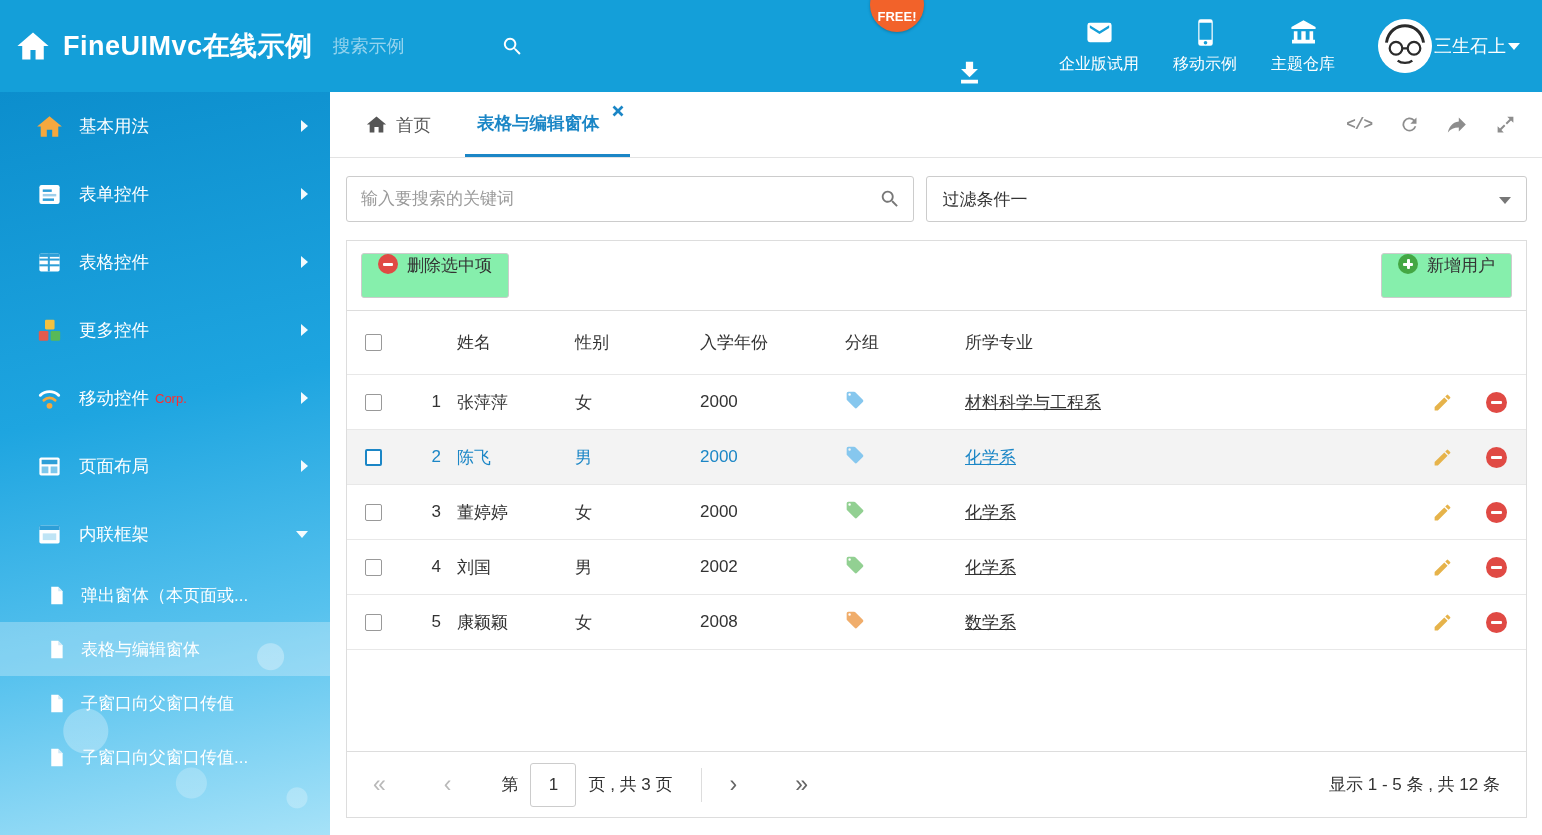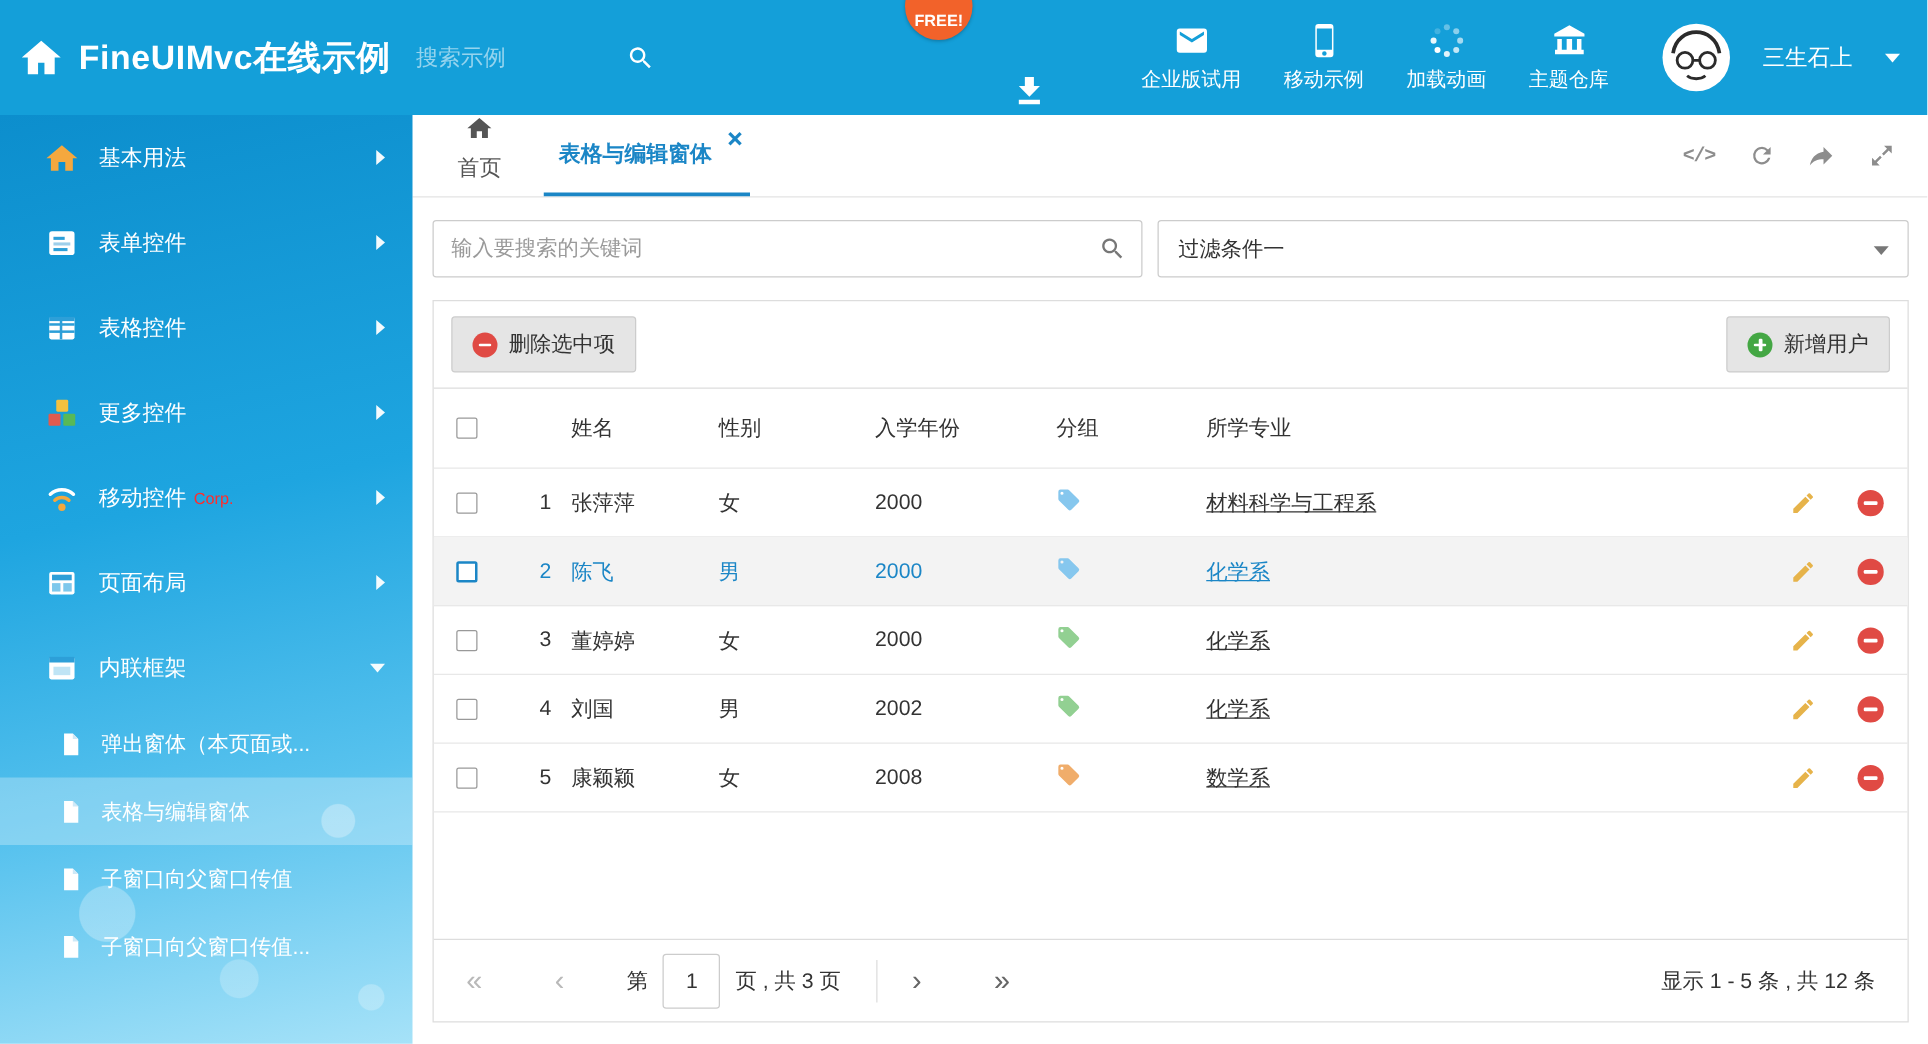--- a/index.html
+++ b/index.html
@@ -18,21 +18,21 @@
 
   .top-nav { display:flex; margin-left:auto; align-items:center; }
   .nav-item { position:relative; display:flex; flex-direction:column; align-items:center; gap:7px; padding:0 17px; cursor:pointer; }
   .nav-item svg { width:29px; height:29px; fill:#fff; display:block; }
   .nav-label { font-size:16px; white-space:nowrap; }
   .free-badge { position:absolute; top:-40px; left:-26px; width:54px; height:54px; border-radius:50%;
     background:#f2622a; color:#fff; font-size:13px; font-weight:bold; display:flex; align-items:flex-end;
     justify-content:center; padding-bottom:8px; box-shadow:0 1px 3px rgba(0,0,0,.25); }
   .nav-item.first { margin-top:40px; padding-top:40px; }
 
-  .userbox { display:flex; align-items:center; gap:26px; margin:0 22px 0 26px; cursor:pointer; }
+  .userbox { display:flex; align-items:center; gap:2px; margin:0 22px 0 26px; cursor:pointer; }
   .avatar { width:54px; height:54px; border-radius:50%; overflow:hidden; background:#fff; flex:0 0 auto; }
   .avatar svg { width:54px; height:54px; display:block; }
   .user-name { font-size:18px; }
   .caret-down-white { width:0; height:0; border-left:6px solid transparent; border-right:6px solid transparent; border-top:7px solid #fff; }
 
   
   .sidebar { position:absolute; top:92px; left:0; width:330px; bottom:0; overflow:hidden;
     background:
       radial-gradient(circle at 82% 76%, rgba(255,255,255,.30) 0 13px, rgba(255,255,255,0) 14px),
       radial-gradient(circle at 26% 86%, rgba(255,255,255,.28) 0 22px, rgba(255,255,255,0) 23px),
@@ -50,21 +50,21 @@
   .side-child { height:54px; display:flex; align-items:center; padding:0 22px 0 46px; color:#fff; cursor:pointer; }
   .side-child.active { background:rgba(255,255,255,.28); }
   .file-icon { width:21px; height:21px; margin-right:14px; }
   .file-icon svg { width:21px; height:21px; display:block; }
   .side-child .side-label { font-size:17px; }
 
   
   .content { margin-left:330px; height:743px; display:flex; flex-direction:column; background:#fff; }
 
   .tabbar { height:66px; border-bottom:1px solid #e3e3e3; display:flex; align-items:stretch; padding-left:18px; flex:0 0 auto; }
-  .tab-home { display:flex; align-items:center; gap:9px; padding:0 18px; color:#555; font-size:17.5px; cursor:pointer;flex-direction:column; }
+  .tab-home { display:flex; align-items:center; gap:9px; padding:0 18px; color:#555; font-size:17.5px; cursor:pointer; }
   .tab-home svg { width:21px; height:21px; fill:#555; display:block; }
   .tab-active { position:relative; display:flex; align-items:center; margin-left:16px; padding:0 30px 0 12px;
     color:#1b86c6; font-weight:bold; font-size:17.5px; border-bottom:3px solid #1b86c6; cursor:pointer; }
   .tab-close { position:absolute; top:13px; right:6px; width:12px; height:12px; cursor:pointer; }
   .tab-close svg { width:12px; height:12px; display:block; stroke:#1b86c6; stroke-width:2.6; }
   .tab-actions { margin-left:auto; display:flex; align-items:center; gap:27px; padding-right:26px; color:#8d8d8d; }
   .tab-act { cursor:pointer; display:flex; align-items:center; }
   .tab-act svg { width:21px; height:21px; fill:#8d8d8d; display:block; }
   .code-glyph { font-family:"Liberation Mono","DejaVu Sans Mono",monospace; font-size:16px; font-weight:bold; letter-spacing:-1px; }
 
@@ -75,22 +75,22 @@
   .search-box input::placeholder { color:#9a9a9a; }
   .search-box .mag { position:absolute; right:13px; top:12px; }
   .search-box .mag svg { width:22px; height:22px; fill:#777; display:block; }
   .filter-box { flex:1 1 0; height:46px; border:1px solid #ccc; border-radius:3px; display:flex; align-items:center;
     padding:0 16px; font-size:17px; color:#333; cursor:pointer; position:relative; }
   .caret-down-gray { position:absolute; right:15px; top:20px; width:0; height:0;
     border-left:6px solid transparent; border-right:6px solid transparent; border-top:7px solid #777; }
 
   .panel { flex:1 1 auto; margin:0 15px 17px 16px; border:1px solid #ddd; display:flex; flex-direction:column; min-height:0; }
   .toolbar { display:flex; justify-content:space-between; align-items:center; padding:12px 14px; border-bottom:1px solid #ddd; flex:0 0 auto; }
-  .btn { display:inline-flex; align-items:center; gap:9px; height:45px; padding:0 16px; border:1px solid #ccc;
-    border-radius:3px; background:#e5e5e5; font-size:17px; color:#333; cursor:pointer; font-family:inherit; }
+  .btn { display:inline-flex; gap:9px; height:45px; padding:0 16px; border:1px solid #ccc;
+    border-radius:3px; background:#86efac; font-size:17px; color:#333; cursor:pointer; font-family:inherit; }
   .circle-minus, .circle-plus { position:relative; width:20px; height:20px; border-radius:50%; display:inline-block; flex:0 0 auto; }
   .circle-minus { background:#e04a44; }
   .circle-plus { background:#44a744; }
   .circle-minus::after { content:""; position:absolute; left:5px; top:9px; width:10px; height:2.5px; background:#fff; border-radius:1px; }
   .circle-plus::after { content:""; position:absolute; left:5px; top:9px; width:10px; height:2.5px; background:#fff; border-radius:1px; }
   .circle-plus::before { content:""; position:absolute; left:9px; top:5px; width:2.5px; height:10px; background:#fff; border-radius:1px; }
 
   .thead, .trow { display:grid; grid-template-columns:52px 58px 118px 125px 145px 120px 1fr 48px 60px;
     align-items:center; border-bottom:1px solid #e8e8e8; flex:0 0 auto; }
   .thead { height:64px; font-size:17px; color:#333; }
@@ -171,37 +171,20 @@
       <span>
         <svg viewBox="0 0 24 24">
             <path d="M16 1H8a2 2 0 0 0-2 2v18a2 2 0 0 0 2 2h8a2 2 0 0 0 2-2V3a2 2 0 0 0-2-2zm-4 21a1.5 1.5 0 1 1 0-3 1.5 1.5 0 0 1 0 3zm5-4H7V4h10v14z"></path>
           </svg>
       </span>
       <span class="nav-label">移动示例</span>
     </div>
     <div class="nav-item">
       <span>
         <svg viewBox="0 0 24 24">
-            <g fill="#fff">
-              <circle cx="12" cy="3.2" r="2" opacity=".35"></circle>
-              <circle cx="18.2" cy="5.8" r="2" opacity=".5"></circle>
-              <circle cx="20.8" cy="12" r="2" opacity=".62"></circle>
-              <circle cx="18.2" cy="18.2" r="2" opacity=".75"></circle>
-              <circle cx="12" cy="20.8" r="2" opacity=".88"></circle>
-              <circle cx="5.8" cy="18.2" r="2"></circle>
-              <circle cx="3.2" cy="12" r="2" opacity=".92"></circle>
-              <circle cx="5.8" cy="5.8" r="2" opacity=".2"></circle>
-            </g>
-          </svg>
-      </span>
-      <span class="nav-label">加载动画</span>
-    </div>
-    <div class="nav-item">
-      <span>
-        <svg viewBox="0 0 24 24">
             <path d="M12 1.8L2 7.5v1.7h20V7.5L12 1.8zM4 11v7H2.5v3h19v-3H20v-7h-3v7h-3.2v-7h-3.6v7H7v-7H4z"></path>
           </svg>
       </span>
       <span class="nav-label">主题仓库</span>
     </div>
   </nav>
 
   <div class="userbox">
     <span class="avatar">
       <svg viewBox="0 0 48 48">

